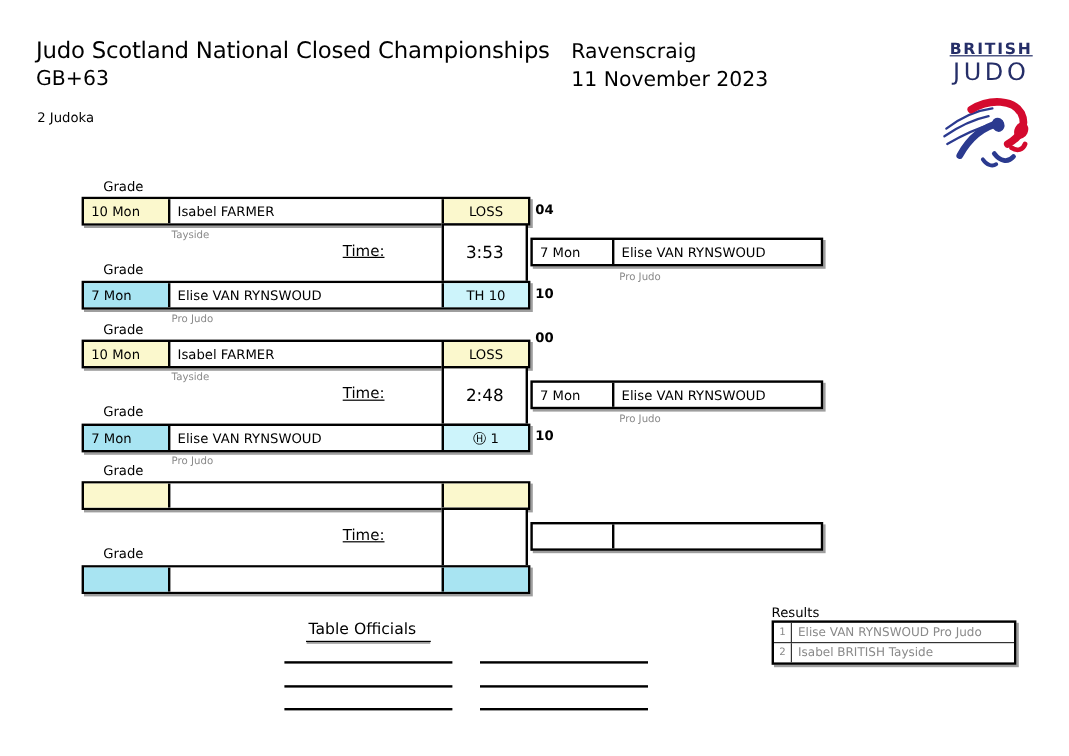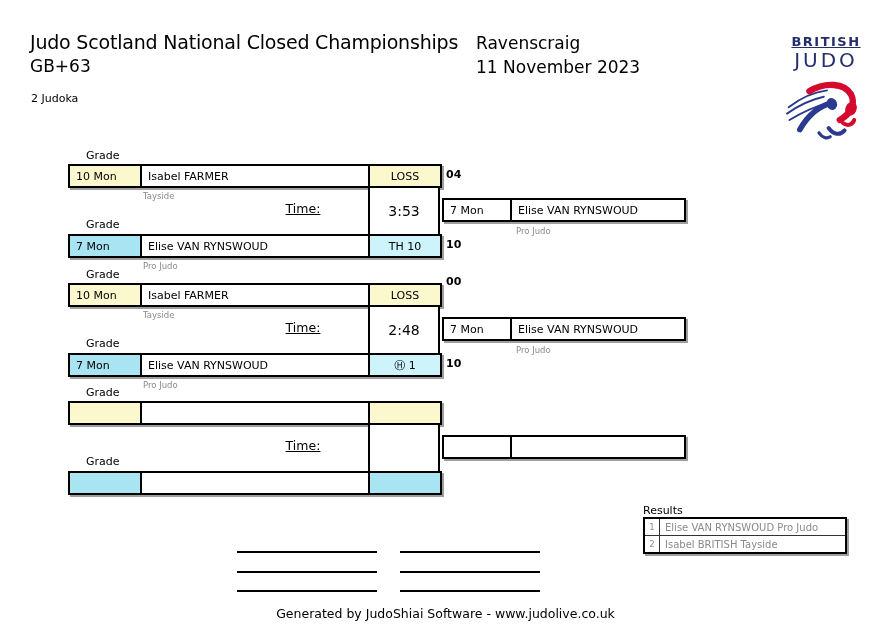--- a/index.html
+++ b/index.html
@@ -166,35 +166,37 @@
       <div class="cell wname"></div>
     </div>
     <div class="grade-label" style="top:69px">Grade</div>
     <div class="row" style="top:84px">
       <div class="cell grade bg-blue"></div>
       <div class="cell name bg-cyan"></div>
       <div class="cell score bg-blue"></div>
     </div>
   </div>
 
+  <div class="sig-head" style="left:232px; top:517px">
+    <span>Table Officials</span>
+  </div>
   <div class="sig-line" style="left:237px; top:551px"></div>
   <div class="sig-line" style="left:237px; top:571px"></div>
   <div class="sig-line" style="left:237px; top:590px"></div>
 
   <div class="sig-line" style="left:400px; top:551px"></div>
   <div class="sig-line" style="left:400px; top:571px"></div>
   <div class="sig-line" style="left:400px; top:590px"></div>
 
   <div class="results-title">Results</div>
   <div class="results-box">
     <div class="results-row">
       <div class="pos">1</div>
       <div class="entry">Elise VAN RYNSWOUD Pro Judo</div>
     </div>
     <div class="results-row">
       <div class="pos">2</div>
       <div class="entry">Isabel BRITISH Tayside</div>
     </div>
   </div>
 
-  <div class="footer">Generated by JudoShiai Software - www.judolive.co.uk</div>
 
 </div>
 
 </body></html>

